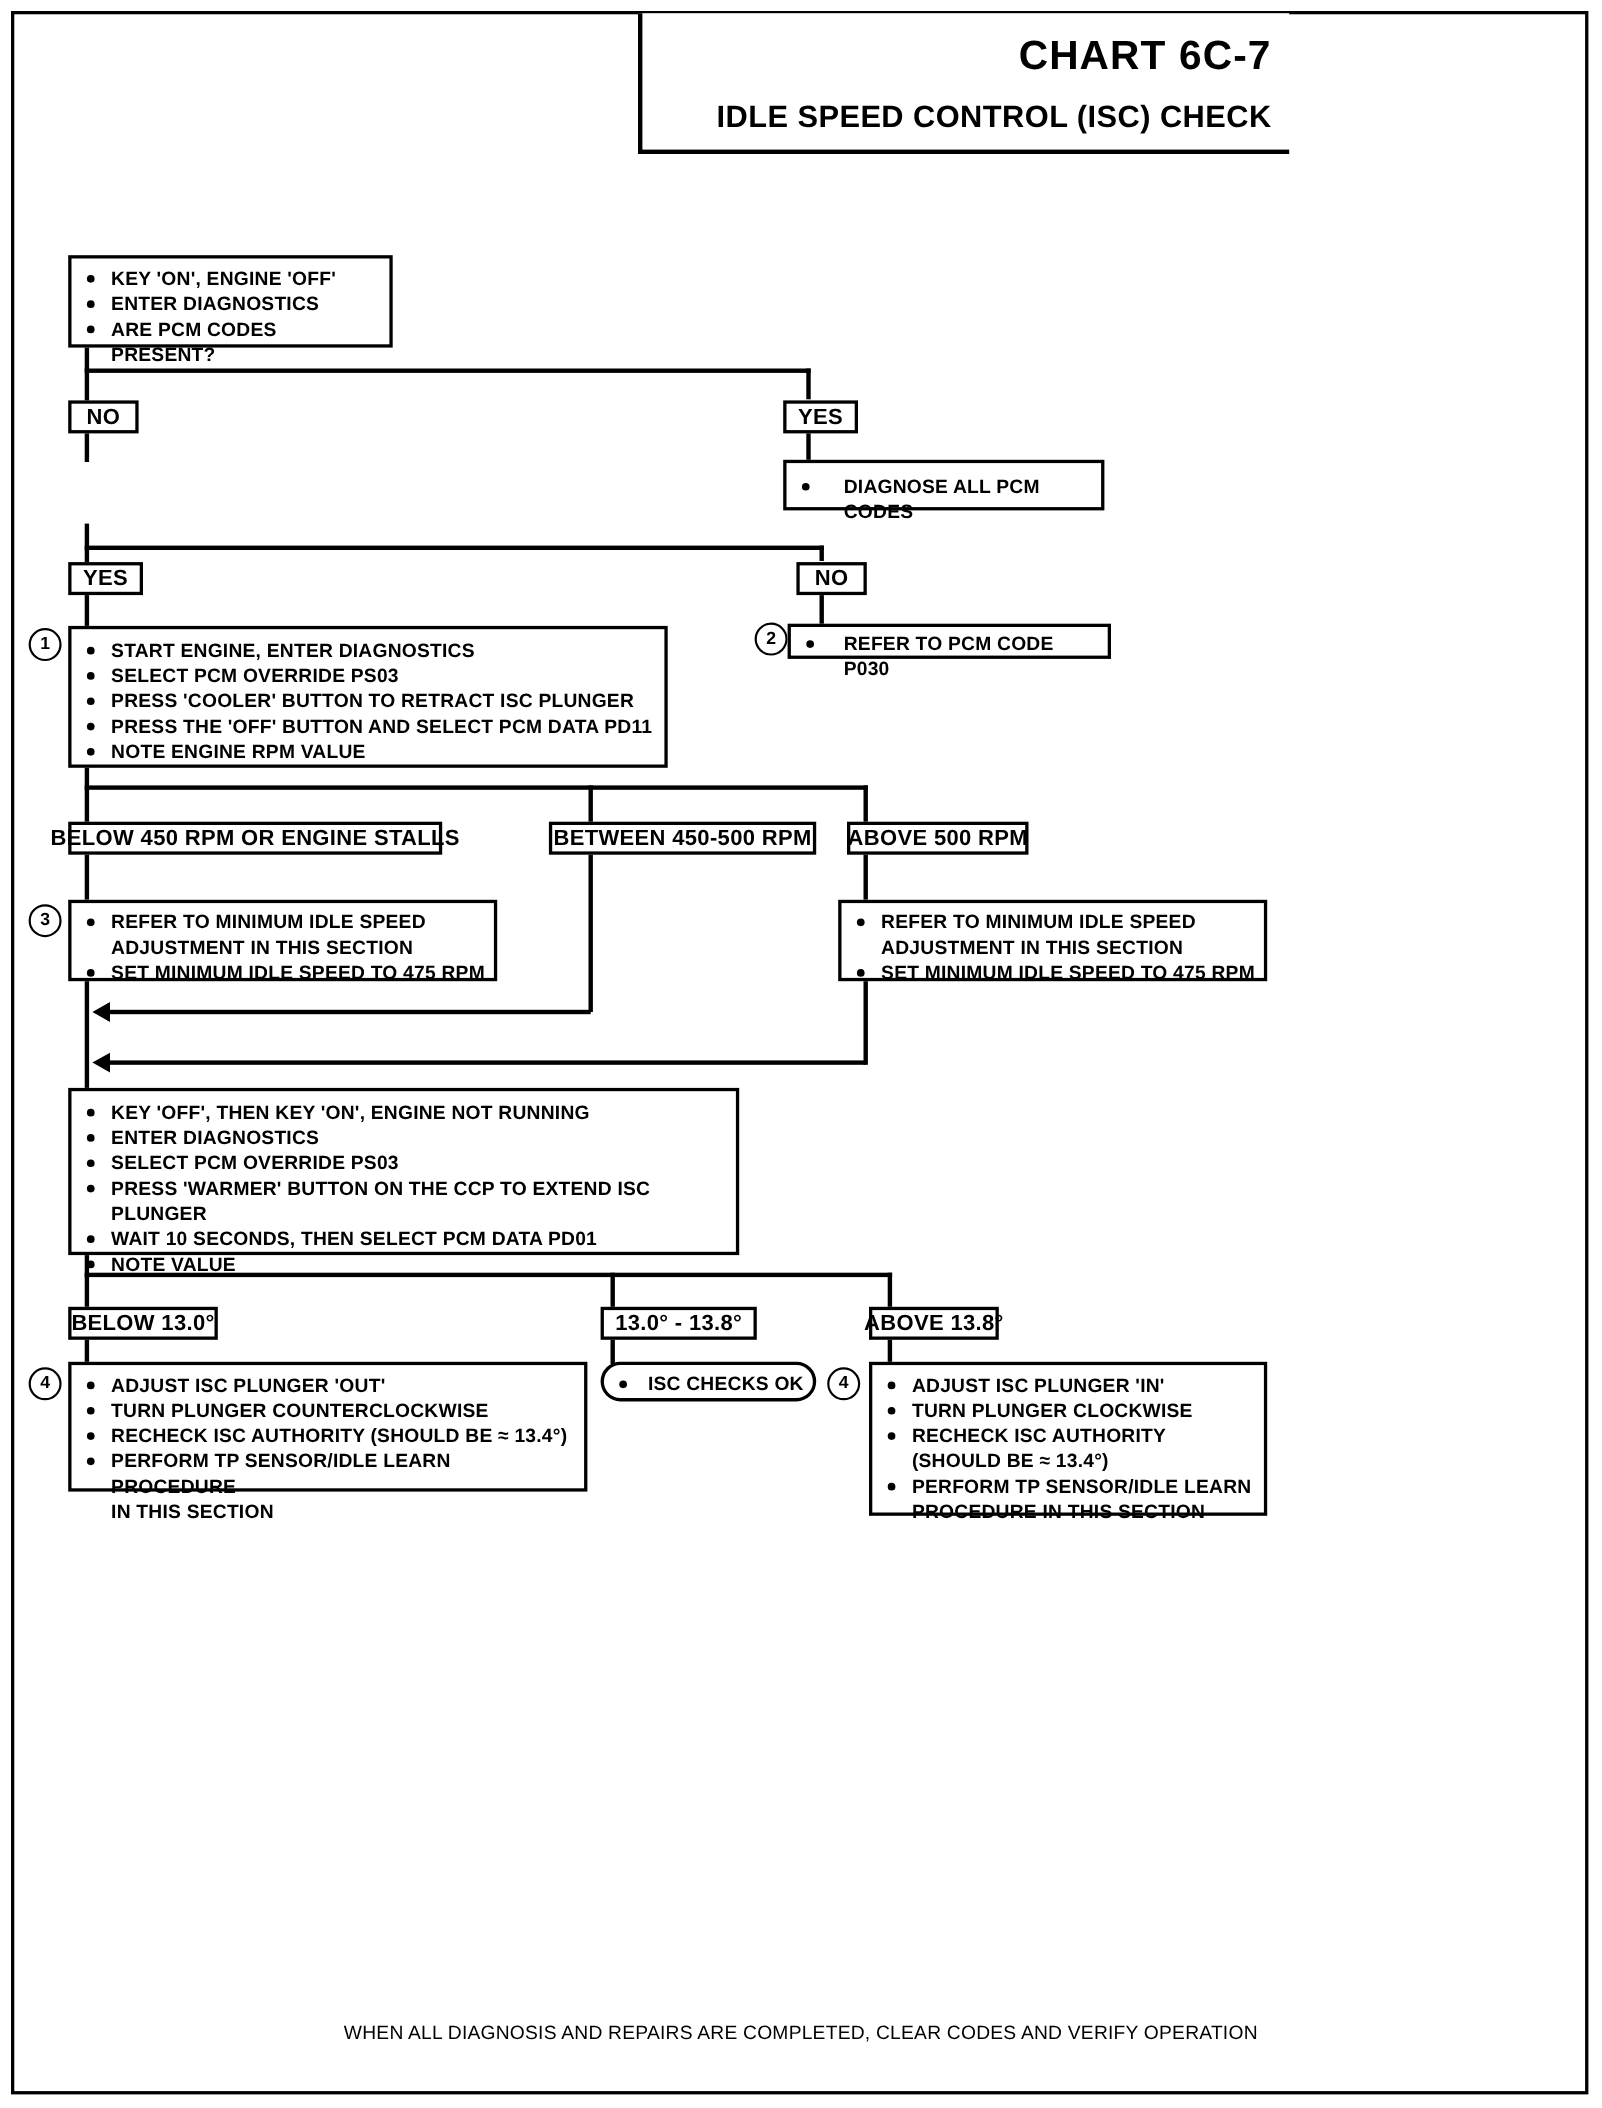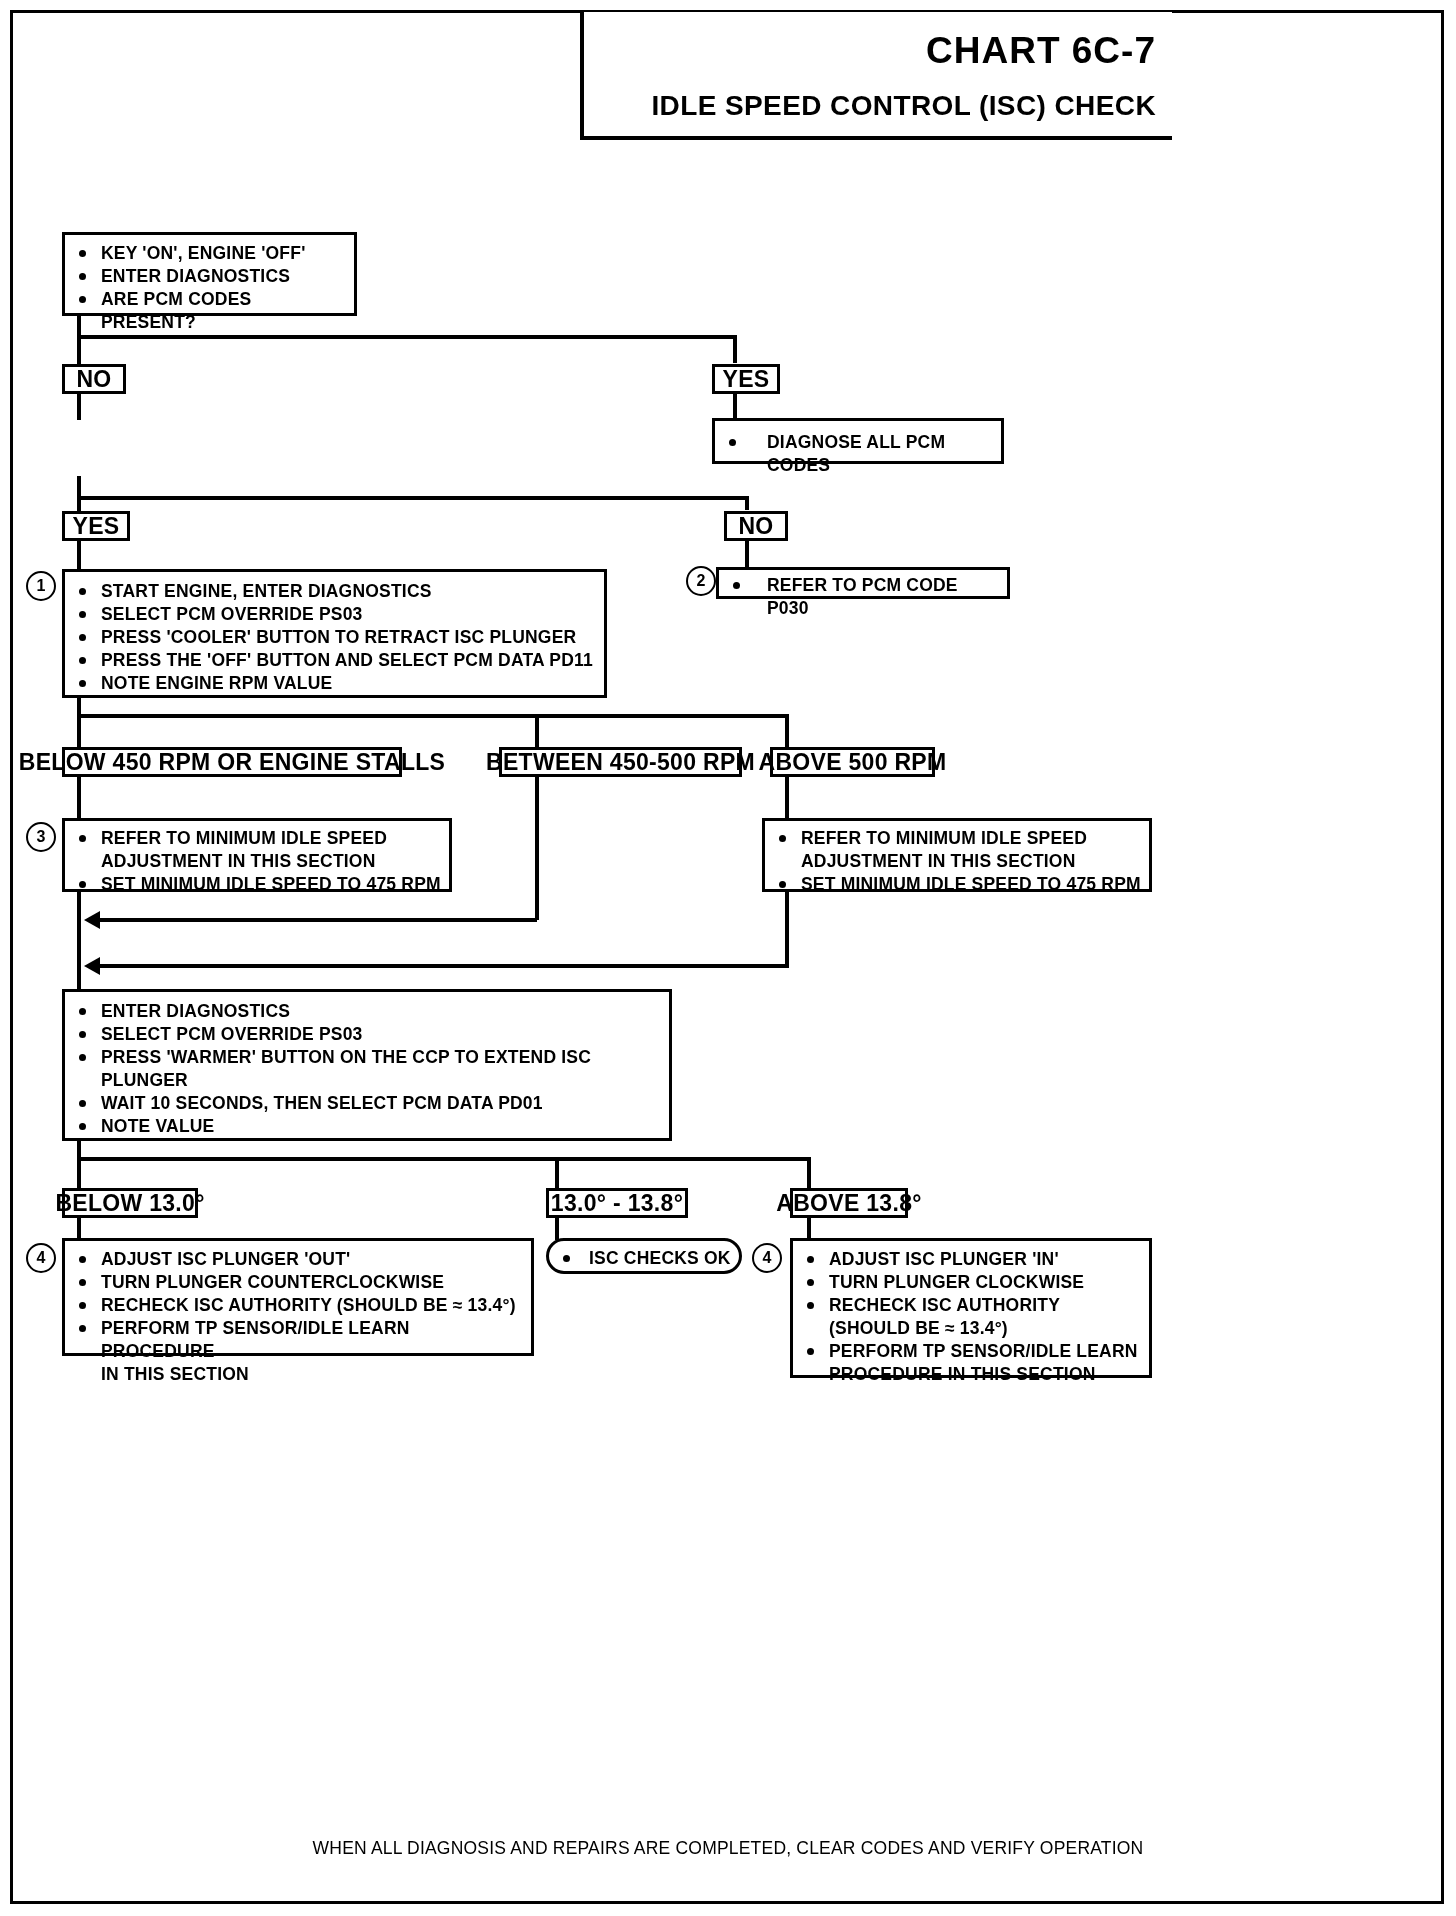--- a/index.html
+++ b/index.html
@@ -28,21 +28,21 @@
   .box ul{list-style:none;margin:0;padding:0;}
   .box li{position:relative;padding-left:30px;font-size:17.5px;
           font-weight:bold;letter-spacing:.2px;line-height:23px;
           white-space:pre-line;}
   .box li::before{content:"";position:absolute;left:8px;top:8px;
                   width:7px;height:7px;border-radius:50%;background:#000;}
 
   
   .label-box{border:3px solid #000;background:#fff;display:flex;
              align-items:center;justify-content:center;
-             font-size:23px;font-weight:bold;letter-spacing:.3px;
+             font-size:20px;font-weight:bold;letter-spacing:.3px;
              white-space:nowrap;}
 
   
   .circle-num{border:2.5px solid #000;border-radius:50%;background:#fff;
               display:flex;align-items:center;justify-content:center;
               font-size:16px;font-weight:bold;width:30px;height:30px;}
 
   
   .vline{background:#000;width:4px;}
   .hline{background:#000;height:4px;}
@@ -171,20 +171,21 @@
   <div class="abs vline" style="left:77px;top:892px;height:110px;"></div>
   <div class="abs hline" style="left:95px;top:918px;width:442px;"></div>
   <div class="abs arrow-left" style="left:84px;top:911px;"></div>
 
   <div class="abs vline" style="left:785px;top:892px;height:76px;"></div>
   <div class="abs hline" style="left:95px;top:964px;width:692px;"></div>
   <div class="abs arrow-left" style="left:84px;top:957px;"></div>
 
   <div class="abs box" style="left:62px;top:989px;width:610px;height:152px;padding:8px 6px;">
     <ul>
+      <li>KEY 'OFF', THEN KEY 'ON', ENGINE NOT RUNNING</li>
       <li>ENTER DIAGNOSTICS</li>
       <li>SELECT PCM OVERRIDE PS03</li>
       <li>PRESS 'WARMER' BUTTON ON THE CCP TO EXTEND ISC PLUNGER</li>
       <li>WAIT 10 SECONDS, THEN SELECT PCM DATA PD01</li>
       <li>NOTE VALUE</li>
     </ul>
   </div>
 
   <div class="abs vline" style="left:77px;top:1141px;height:48px;"></div>
   <div class="abs hline" style="left:77px;top:1157px;width:734px;"></div>

